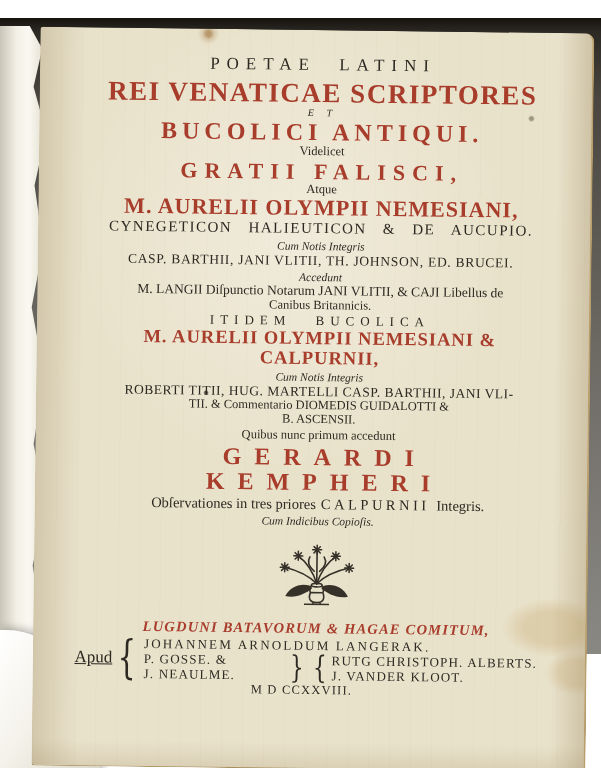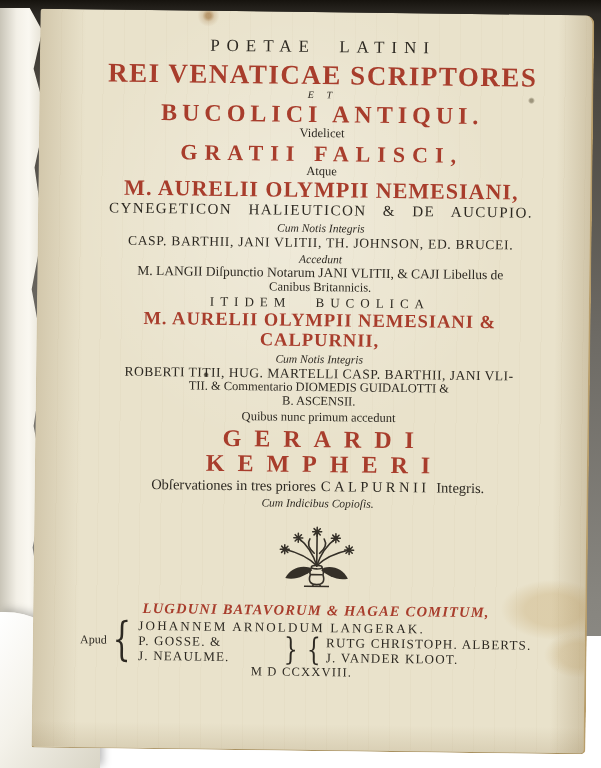--- a/index.html
+++ b/index.html
@@ -1,19 +1,19 @@
 <!DOCTYPE html>
 <html style="--ink-red: #a83d2c; --ink-black: #2d2922; --paper: #e9e2cb; --backdrop-gray: #92908b; --backdrop-dark: #16130e; --edge-tan: #b89e6c;"><head>
 <meta charset="utf-8">
 <style>
   html,body{margin:0;padding:0;}
   body{width:601px;height:768px;overflow:hidden;font-family:"Liberation Serif","DejaVu Serif",serif;}
 
   .scene{position:relative;width:601px;height:636px;
-    background:linear-gradient(180deg,var(--backdrop-dark) 0px,#2c2924 14px,#4a463f 80px,#6e6b65 340px,#87857f 600px,var(--backdrop-gray) 768px);}
+    background:linear-gradient(180deg,var(--backdrop-dark) 0px,#2c2924 14px,#4a463f 80px,#6e6b65 340px,#87857f 600px,var(--backdrop-gray) 768px);margin-top:18px;}
 
   
   .stub{position:absolute;left:0;top:8px;width:48px;height:760px;z-index:1;
     background:linear-gradient(90deg,#c9c5b8 0%,#f3f0e7 35%,#faf8f1 60%,#ddd8c9 100%);
     clip-path:polygon(0 0,62% 0,88% 3%,70% 8%,96% 14%,72% 21%,90% 29%,66% 37%,92% 46%,70% 55%,94% 63%,68% 71%,88% 79%,70% 87%,96% 94%,76% 100%,0 100%);
     box-shadow:4px 0 8px rgba(0,0,0,.35);}
 
   
   .curl{position:absolute;left:0;top:612px;width:100px;height:156px;z-index:1;
     background:linear-gradient(125deg,#ffffff 0%,#f4f2ea 45%,#d9d5c6 100%);
@@ -68,21 +68,21 @@
   .observ{font-size:14.5px;margin-top:2px;}
   .observ .calp{letter-spacing:3.5px;margin:0 3px 0 5px;}
   .indic{font-size:11.5px;font-style:italic;margin-top:3px;}
 
   .ornament-wrap{margin-top:12px;}
   .ornament-wrap svg{display:inline-block;}
 
   .place{font-size:14.5px;font-style:italic;font-weight:bold;letter-spacing:1.2px;margin-top:10px;}
   .imprint{display:flex;justify-content:center;align-items:center;margin-top:1px;
     font-size:13px;letter-spacing:1.2px;transform:translateX(-10px);}
-  .apud{font-size:12px;letter-spacing:0;flex:none;}
+  .apud{font-size:17px;letter-spacing:0;flex:none;text-decoration:underline;}
   .brace{font-family:"DejaVu Serif",serif;font-weight:normal;line-height:.9;flex:none;}
   .brace3{font-size:46px;transform:scaleX(.62);}
   .brace2{font-size:31px;transform:scaleX(.7);margin:0 1px;}
   .pubcol{text-align:left;margin-left:1px;}
   .pubtop{letter-spacing:2.2px;line-height:15px;}
   .pubbottom{display:flex;align-items:center;}
   .publeft{width:142px;line-height:15px;}
   .pubright{line-height:15px;}
   .year{font-size:12.5px;letter-spacing:1.2px;margin-top:1px;transform:translateX(-14px);}
 </style>

